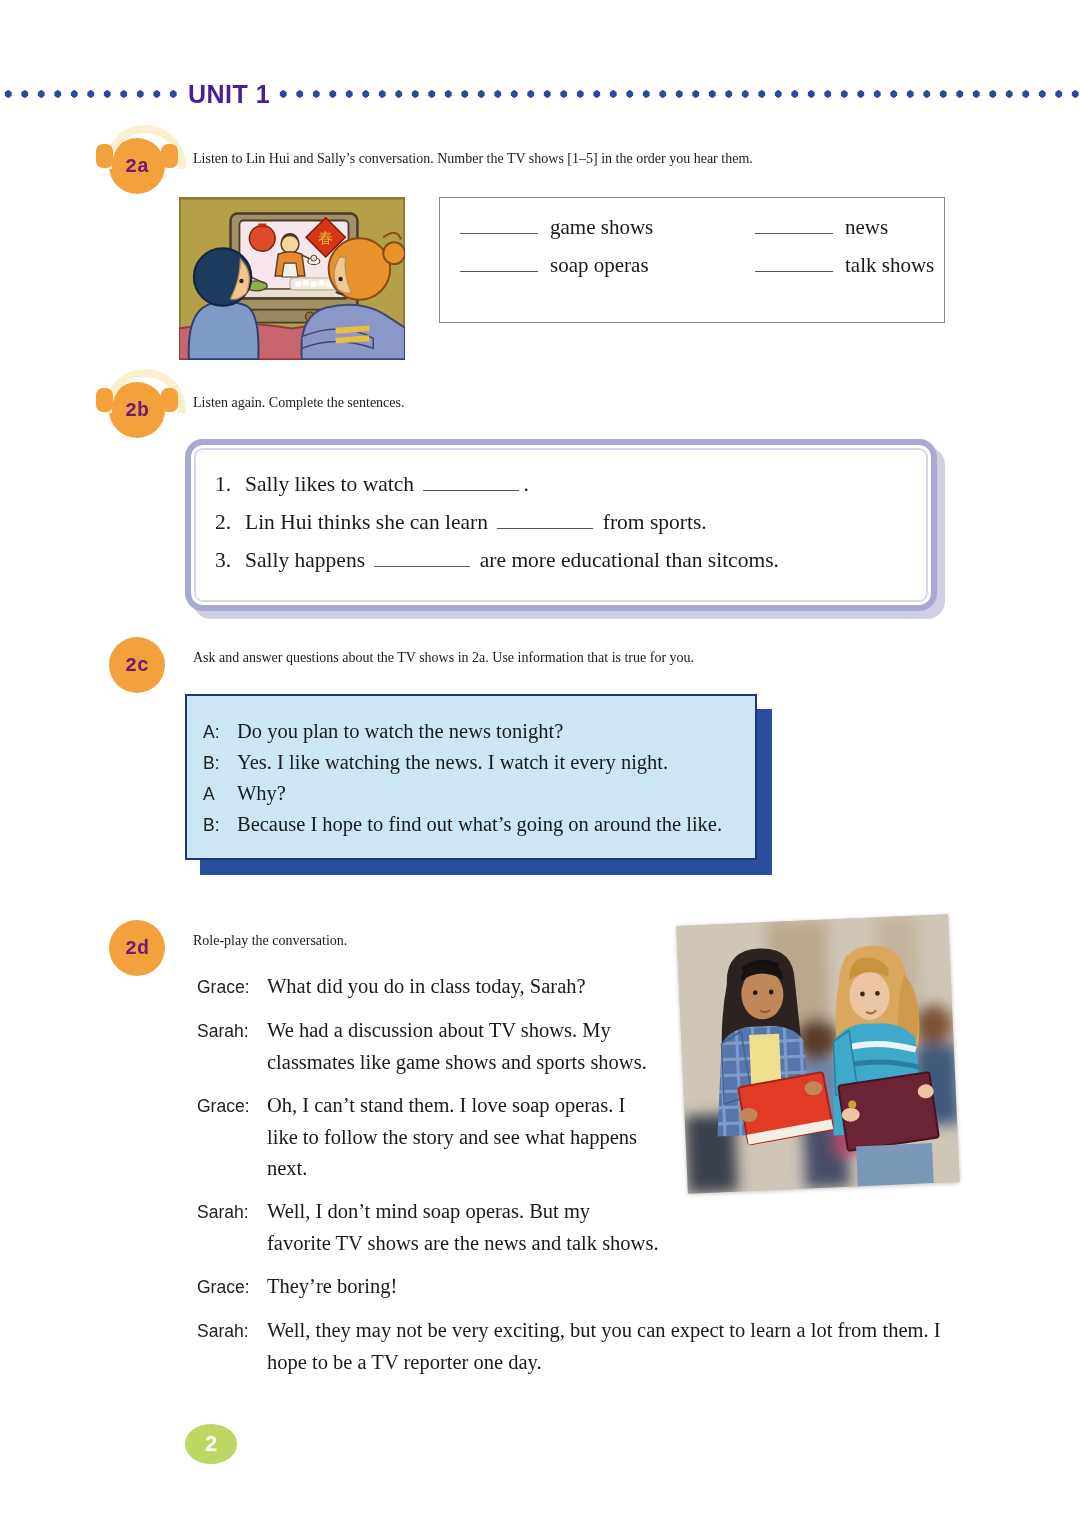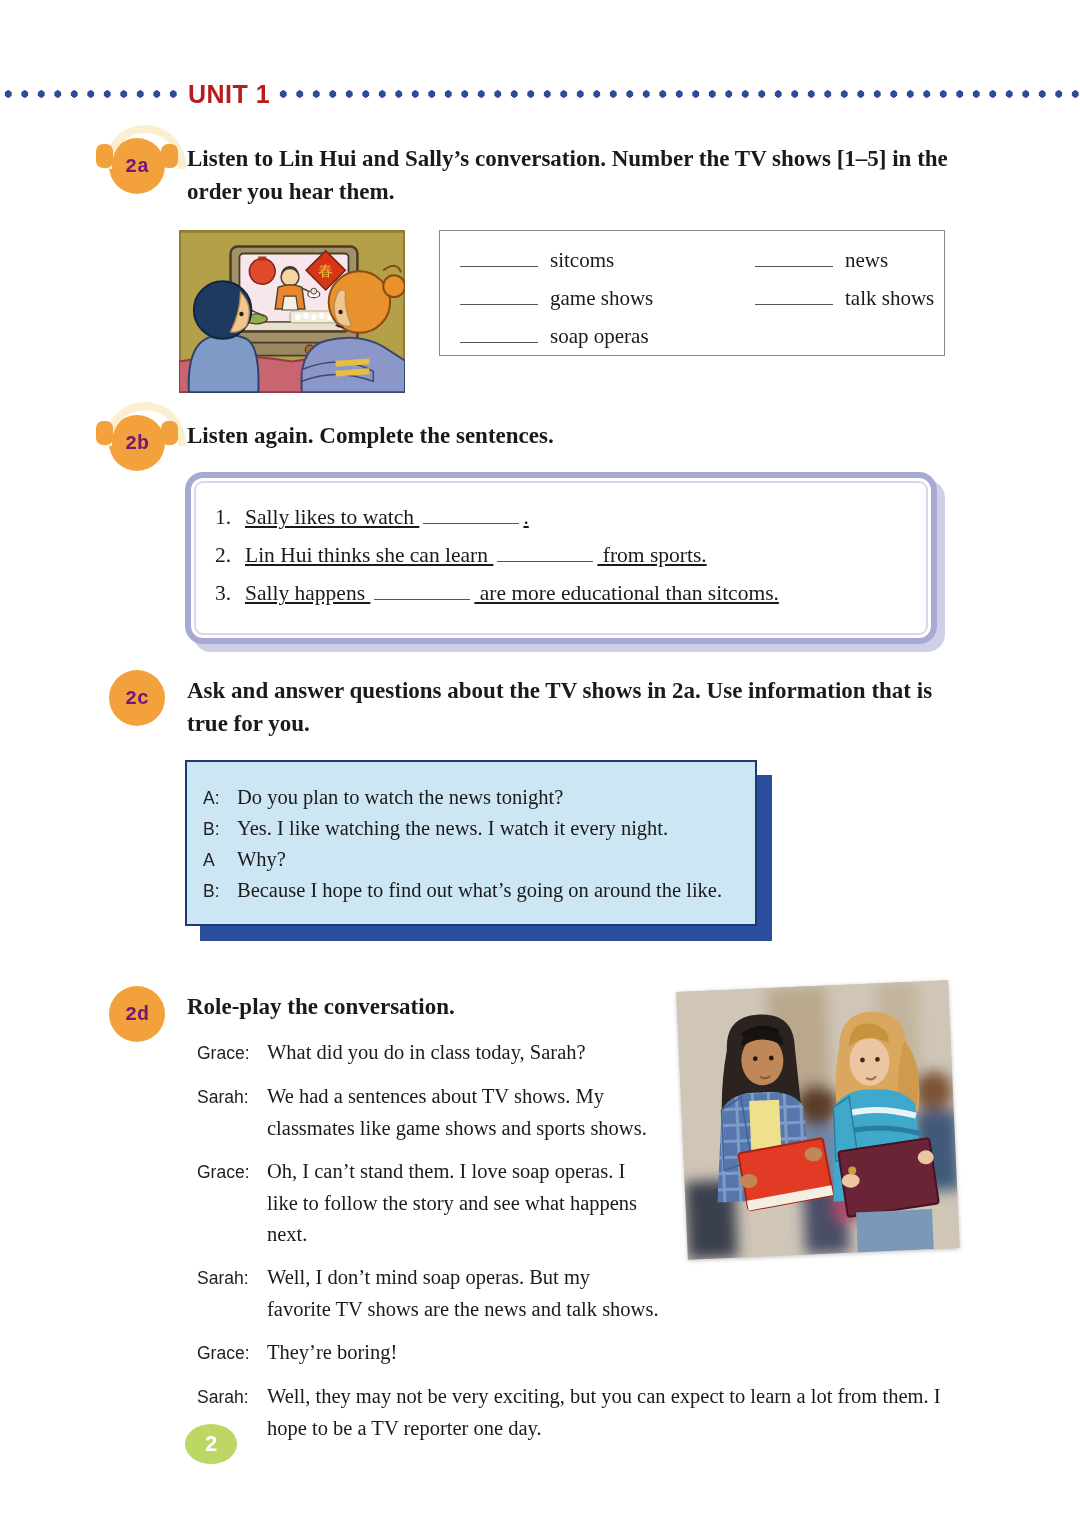--- a/index.html
+++ b/index.html
@@ -22,21 +22,21 @@
     height: 12px;
     background-image: radial-gradient(circle, #2b4b9b 0 3.5px, transparent 3.8px);
     background-size: 16.5px 12px;
     background-repeat: repeat-x;
     background-position: left center;
   }
   .dots-left { width: 183px; }
   .dots-right { flex: 1; }
   .unit-label {
     font-family: "Liberation Sans", sans-serif;
-    font-weight: bold; font-size: 25px; color: #b91c1c;
+    font-weight: bold; font-size: 25px; color: #4c1d95;
     margin: 0 5px; letter-spacing: 0.5px; white-space: nowrap; text-align: right;
   }
 
   
   .section { position: relative; margin-left: 185px; margin-right: 120px; }
   .badge {
     position: absolute; left: -76px; top: -4px;
     width: 56px; height: 56px; border-radius: 50%;
     background: #f2a13c;
     font-family: Liberation Mono, monospace;
@@ -49,22 +49,22 @@
     border: 8px solid #fcefcf; border-bottom: none;
     border-radius: 66px 66px 0 0;
   }
   .badge.hp::after {
     content: ''; position: absolute; top: 6px; left: -13px;
     width: 17px; height: 24px; border-radius: 7px;
     background: #f2a13c;
     box-shadow: 65px 0 0 #f2a13c;
   }
   .instruction {
-    font-weight: bold; font-size: 23px; line-height: 33px;
-    margin: 2px; max-width: 775px;
+    font-weight: normal; font-size: 14px; line-height: 33px;
+    margin: 8px; max-width: 775px;
   }
 
   
   .s2a { margin-top: 40px; }
   .s2a-row { display: flex; margin-top: 22px; align-items: flex-start; }
   .cartoon { width: 226px; height: 163px; flex: 0 0 auto; margin-left: -6px; }
   .shows-box {
     margin-left: 34px; width: 506px; height: 126px;
     border: 1.5px solid #8a8a8a; background: #fff;
     display: flex; padding: 16px 0 0 20px;
@@ -80,21 +80,21 @@
   
   .s2b { margin-top: 26px; }
   .sent-box {
     margin-top: 20px; width: 752px;
     border: 6px solid #a8a9d3; border-radius: 18px;
     background: #fff;
     box-shadow: 8px 8px 0 #cfcfe6, inset 0 0 0 3px #fff, inset 0 0 0 5px #d8d8ec;
     padding: 26px 20px 20px 24px;
   }
   .sent-box p {
-    margin: 0; font-size: 21.5px; height: 38px; text-decoration: underline;
+    margin: 0; font-size: 21.5px; height: 38px;
   }
   .sent-num { display: inline-block; width: 30px; }
   .sent-box .blank { width: 96px; margin: 0 4px; }
   .it { font-style: italic; }
 
   
   .s2c { margin-top: 30px; }
   .qa-box {
     margin-top: 20px; width: 572px;
     background: #cde6f4;
@@ -203,21 +203,20 @@
         <circle cx="182" cy="72" r="31" fill="#e8922e" stroke="#8a4a12" stroke-width="2"></circle>
         <circle cx="217" cy="56" r="11" fill="#e8922e" stroke="#8a4a12" stroke-width="2"></circle>
         <path d="M206,40 q14,-10 18,2" fill="none" stroke="#8a4a12" stroke-width="2"></path>
         <path d="M162,60 q-10,16 -2,32 q8,6 14,4 q-8,-18 -6,-36 z" fill="#f2c690" stroke="#b98d55" stroke-width="1.3"></path>
         <circle cx="163" cy="82" r="2.2" fill="#222"></circle>
         <path d="M158,95 q4,3 8,2" fill="none" stroke="#222" stroke-width="1.3"></path>
       </svg>
       <div class="shows-box">
         <ul class="shows-col left">
 
-            <li><span class="blank"></span><span>sitcoms</span></li>
 
             <li><span class="blank"></span><span>game shows</span></li>
 
             <li><span class="blank"></span><span>soap operas</span></li>
           </ul>
         <ul class="shows-col right">
 
             <li><span class="blank"></span><span>news</span></li>
 
             <li><span class="blank"></span><span>talk shows</span></li>
@@ -324,21 +323,21 @@
             <rect x="170" y="228" width="76" height="40" fill="#7b98b8"></rect>
           </g>
         </svg>
       </div>
     </div>
     <p class="instruction">Role-play the conversation.</p>
     <div class="dialogue">
 
         <p class="entry"><span class="spk">Grace:</span><span>What did you do in class today, Sarah?</span></p>
 
-        <p class="entry"><span class="spk">Sarah:</span><span>We had a sentences about TV shows. My classmates like game shows and sports shows.</span></p>
+        <p class="entry"><span class="spk">Sarah:</span><span>We had a discussion about TV shows. My classmates like game shows and sports shows.</span></p>
 
         <p class="entry"><span class="spk">Grace:</span><span>Oh, I can’t stand them. I love soap operas. I like to follow the story and see what happens next.</span></p>
 
         <p class="entry"><span class="spk">Sarah:</span><span>Well, I don’t mind soap operas. But my favorite TV shows are the news and talk shows.</span></p>
 
         <p class="entry"><span class="spk">Grace:</span><span>They’re boring!</span></p>
 
         <p class="entry"><span class="spk">Sarah:</span><span>Well, they may not be very exciting, but you can expect to learn a lot from them. I hope to be a TV reporter one day.</span></p>
       </div>
     <div class="clear"></div>

